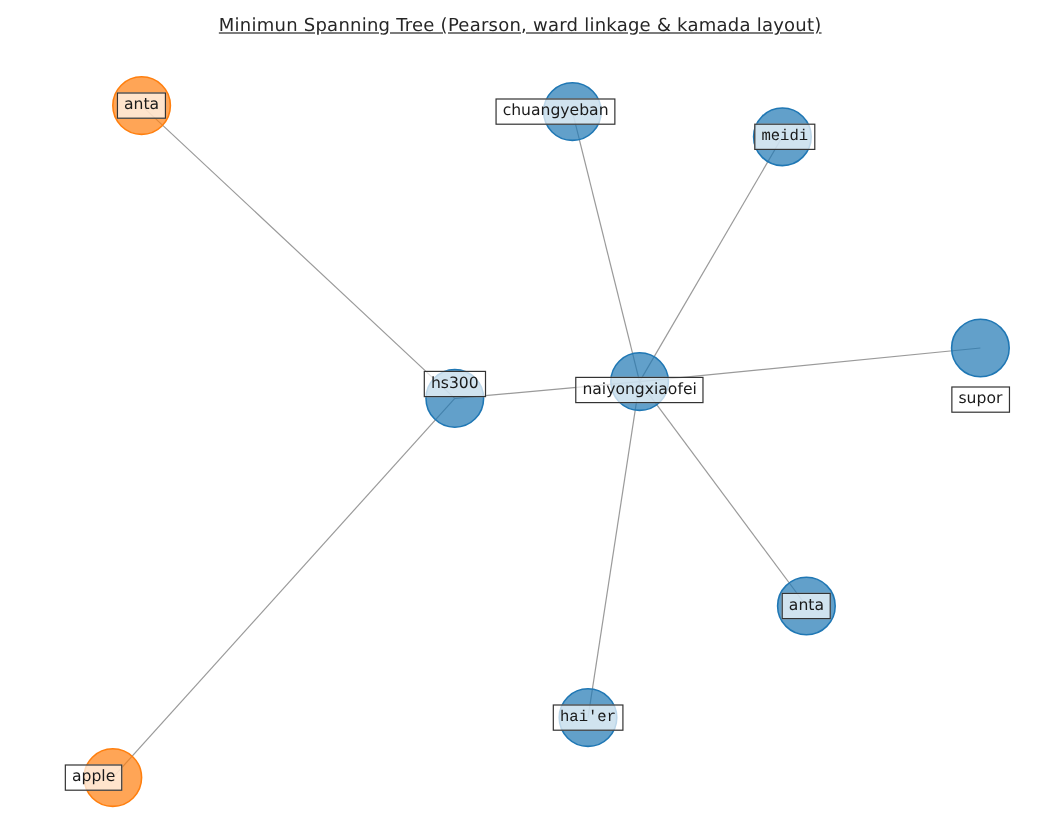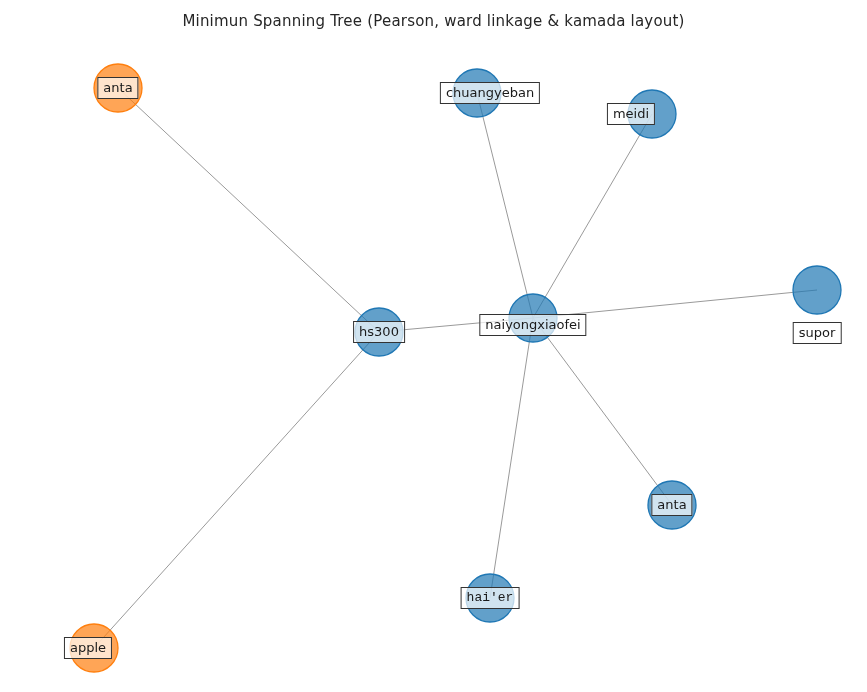--- a/index.html
+++ b/index.html
@@ -17,20 +17,21 @@
   }
   .chart-title {
     position: absolute;
     top: 12px;
     left: 0;
     width: 100%;
     text-align: center;
     font-size: 15px;
     color: #262626;
     letter-spacing: 0.2px;
+    text-decoration: underline;
   }
   .graph-canvas {
     position: absolute;
     top: 0;
     left: 0;
   }
   .node-label {
     position: absolute;
     transform: translate(-50%, -50%);
     font-size: 13px;
@@ -61,23 +62,23 @@
       <circle cx="652" cy="114" r="24" fill="rgba(31,119,180,0.7)" stroke="#1f77b4" stroke-width="1.3"></circle>
       <circle cx="817" cy="290" r="24" fill="rgba(31,119,180,0.7)" stroke="#1f77b4" stroke-width="1.3"></circle>
       <circle cx="533" cy="318" r="24" fill="rgba(31,119,180,0.7)" stroke="#1f77b4" stroke-width="1.3"></circle>
       <circle cx="379" cy="332" r="24" fill="rgba(31,119,180,0.7)" stroke="#1f77b4" stroke-width="1.3"></circle>
       <circle cx="672" cy="505" r="24" fill="rgba(31,119,180,0.7)" stroke="#1f77b4" stroke-width="1.3"></circle>
       <circle cx="490" cy="598" r="24" fill="rgba(31,119,180,0.7)" stroke="#1f77b4" stroke-width="1.3"></circle>
       <circle cx="94" cy="648" r="24" fill="rgba(255,127,14,0.7)" stroke="#ff7f0e" stroke-width="1.3"></circle>
     </svg>
   <div class="labels-layer">
       <div class="node-label" style="left: 118px; top: 88px;">anta</div>
-      <div class="node-label" style="left: 490px; top: 93px;">chuangyeban</div>
-      <div class="node-label" style="left: 631px; top: 114px;">meidi</div>
+      <div class="node-label" style="left: 463px; top: 93px;">chuangyeban</div>
+      <div class="node-label" style="left: 654px; top: 114px; font-family: Liberation Mono, monospace;">meidi</div>
       <div class="node-label" style="left: 817px; top: 290px; margin-top: 43px;">supor</div>
       <div class="node-label" style="left: 533px; top: 325px;">naiyongxiaofei</div>
-      <div class="node-label" style="left: 379px; top: 332px;">hs300</div>
+      <div class="node-label" style="left: 379px; top: 320px;">hs300</div>
       <div class="node-label" style="left: 672px; top: 505px;">anta</div>
       <div class="node-label" style="left: 490px; top: 598px; font-family: Liberation Mono, monospace;">hai'er</div>
-      <div class="node-label" style="left: 88px; top: 648px;">apple</div>
+      <div class="node-label" style="left: 78px; top: 648px;">apple</div>
     </div>
   <div class="chart-title">Minimun Spanning Tree (Pearson, ward linkage &amp; kamada layout)</div>
 </div>
 
 </body></html>

